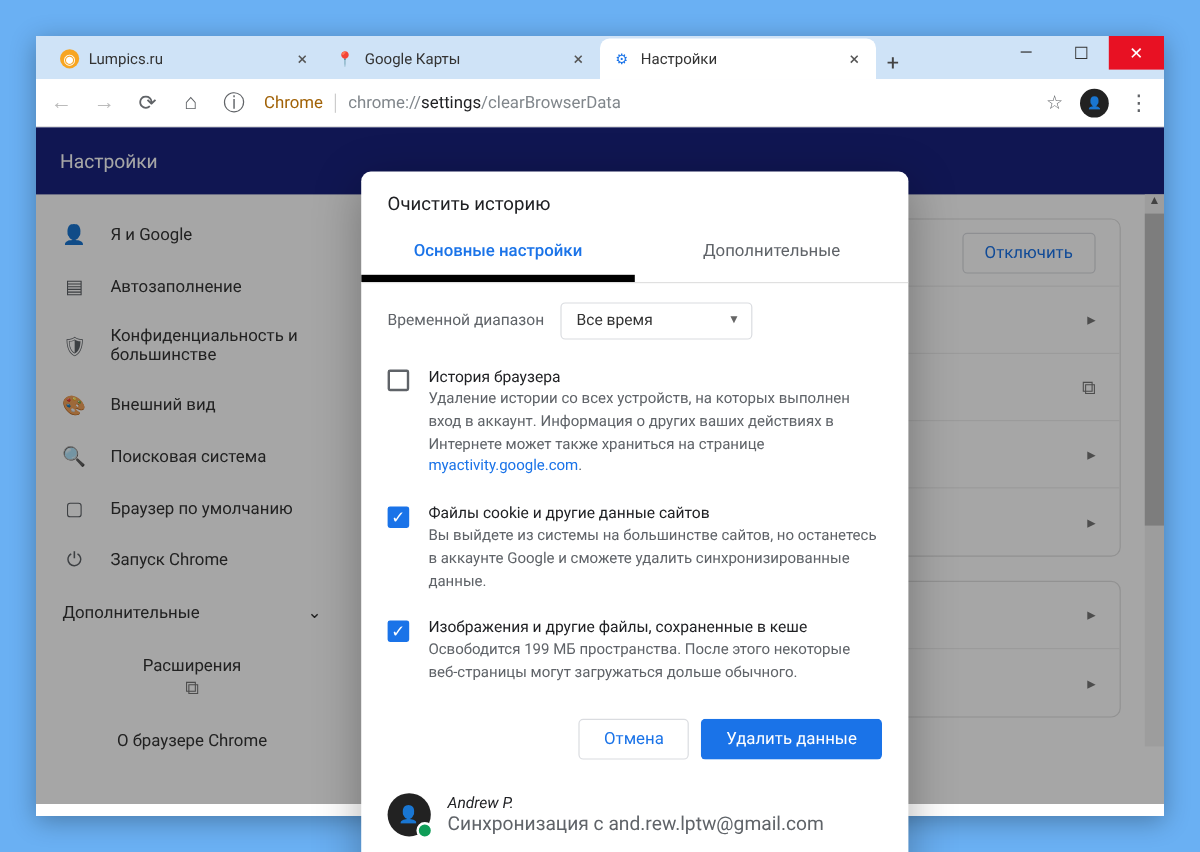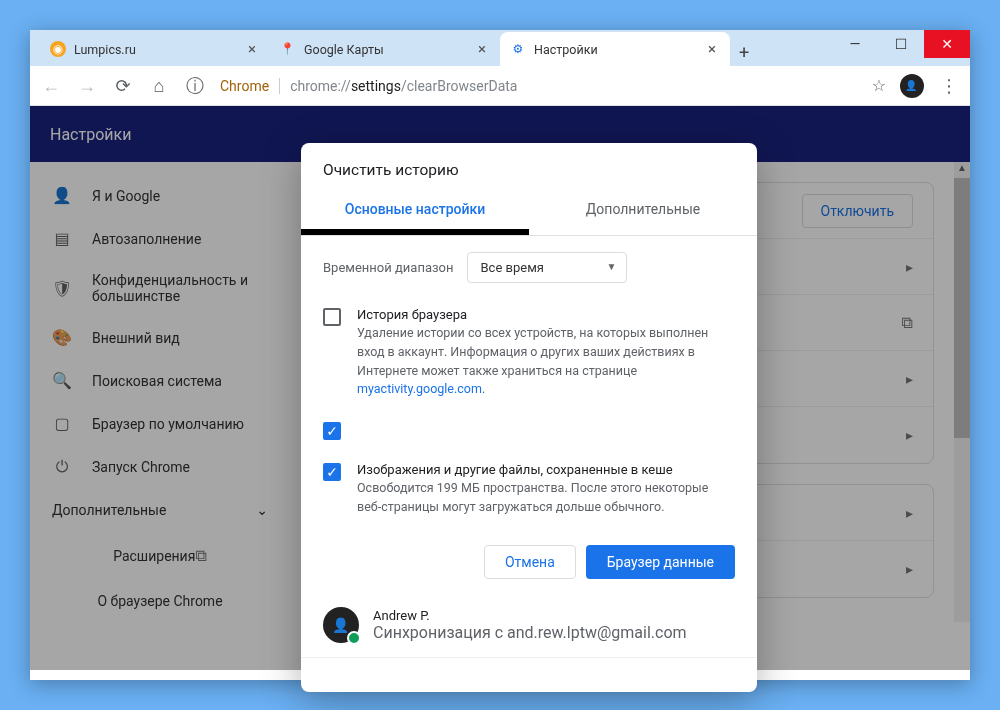--- a/index.html
+++ b/index.html
@@ -29,21 +29,21 @@
 
 .settings-app { position: relative; height: 564px; overflow: hidden; }
 
 .stbar { height: 56px; background: #1a237e; color: #fff; display: flex; align-items: center; padding: 0 20px; font-size: 16px; }
 
 .content { display: flex; height: 508px; }
 .sidebar { width: 260px; padding: 12px 0; font-size: 14px; color: #333; }
 .side-item { display: flex; align-items: center; padding: 12px 22px; gap: 20px; }
 .side-item .icon { width: 20px; text-align: center; color: #5f6368; font-size: 16px; }
 .side-adv { display: flex; justify-content: space-between; align-items: center; padding: 14px 22px; color: #333; }
-.side-link { padding: 14px 20px; display: flex; justify-content: center; align-items: center; }
+.side-link { padding: 14px 7px; display: flex; justify-content: flex-start; align-items: center; flex-direction: column; }
 
 .main { flex: 1; padding: 20px 36px; position: relative; }
 .card { background: #fff; border: 1px solid #e0e0e0; border-radius: 8px; margin-bottom: 20px; }
 .card .row { height: 56px; border-bottom: 1px solid #eee; display: flex; align-items: center; justify-content: flex-end; padding: 0 20px; }
 .card .row:last-child { border-bottom: none; }
 .outline-btn { border: 1px solid #dadce0; background: #fff; color: #1a73e8; padding: 8px 18px; border-radius: 4px; font-size: 14px; text-align: center; }
 .arrow-right { color: #777; font-size: 14px; }
 .external-icon { color: #777; font-size: 16px; }
 
 .scrollbar { position: absolute; right: 0; top: 56px; width: 16px; height: 460px; background: #f1f1f1; }
@@ -70,21 +70,21 @@
 .opt-txt .desc a { color: #1a73e8; text-decoration: none; }
 
 .dlg-actions { display: flex; justify-content: flex-end; padding: 14px 22px; gap: 10px; }
 .btn { padding: 8px 20px; font-size: 14px; border-radius: 4px; border: 1px solid transparent; }
 .btn.cancel { border-color: #dadce0; color: #1a73e8; background: #fff; }
 .btn.primary { background: #1a73e8; color: #fff; }
 
 .dlg-user { display: flex; align-items: center; padding: 14px 22px; gap: 14px; border-bottom: 1px solid #eee; }
 .dlg-avatar { width: 36px; height: 36px; border-radius: 50%; background: #222; display: flex; align-items: center; justify-content: center; color: #fff; font-size: 14px; position: relative; }
 .dlg-avatar .badge { position: absolute; bottom: -2px; right: -2px; width: 14px; height: 14px; border-radius: 50%; background: #0f9d58; border: 2px solid #fff; }
-.dlg-user .name { font-size: 13px; color: #202124; }
+.dlg-user .name { font-size: 13px; color: #202124; font-style: italic; }
 .dlg-user .sync { font-size: 16px; color: #5f6368; }
 
 .dlg-footer { padding: 14px 22px 20px; font-size: 12.5px; color: #5f6368; line-height: 1.5; }
 </style>
 </head>
 <body>
 
 <div class="window">
 
   <div class="winbtns">
@@ -232,33 +232,37 @@
     <div class="dlg-option">
       <div class="chk"></div>
       <div class="opt-txt">
         <div class="head">История браузера</div>
         <div class="desc"><span>Удаление истории со всех устройств, на которых выполнен вход в аккаунт. Информация о других ваших действиях в Интернете может также храниться на странице </span><a>myactivity.google.com</a><span>.</span></div>
       </div>
     </div>
 
     <div class="dlg-option">
       <div class="chk checked">✓</div>
+      <div class="opt-txt">
+        <div class="head">Файлы cookie и другие данные сайтов</div>
+        <div class="desc">Вы выйдете из системы на большинстве сайтов, но останетесь в аккаунте Google и сможете удалить синхронизированные данные.</div>
+      </div>
     </div>
 
     <div class="dlg-option">
       <div class="chk checked">✓</div>
       <div class="opt-txt">
         <div class="head">Изображения и другие файлы, сохраненные в кеше</div>
         <div class="desc">Освободится 199 МБ пространства. После этого некоторые веб-страницы могут загружаться дольше обычного.</div>
       </div>
     </div>
 
     <div class="dlg-actions">
       <button class="btn cancel">Отмена</button>
-      <button class="btn primary">Браузер данные</button>
+      <button class="btn primary">Удалить данные</button>
     </div>
 
     <div class="dlg-user">
       <div class="dlg-avatar">👤<span class="badge"></span></div>
       <div>
         <div class="name">Andrew P.</div>
         <div class="sync">Синхронизация с and.rew.lptw@gmail.com</div>
       </div>
     </div>
 

